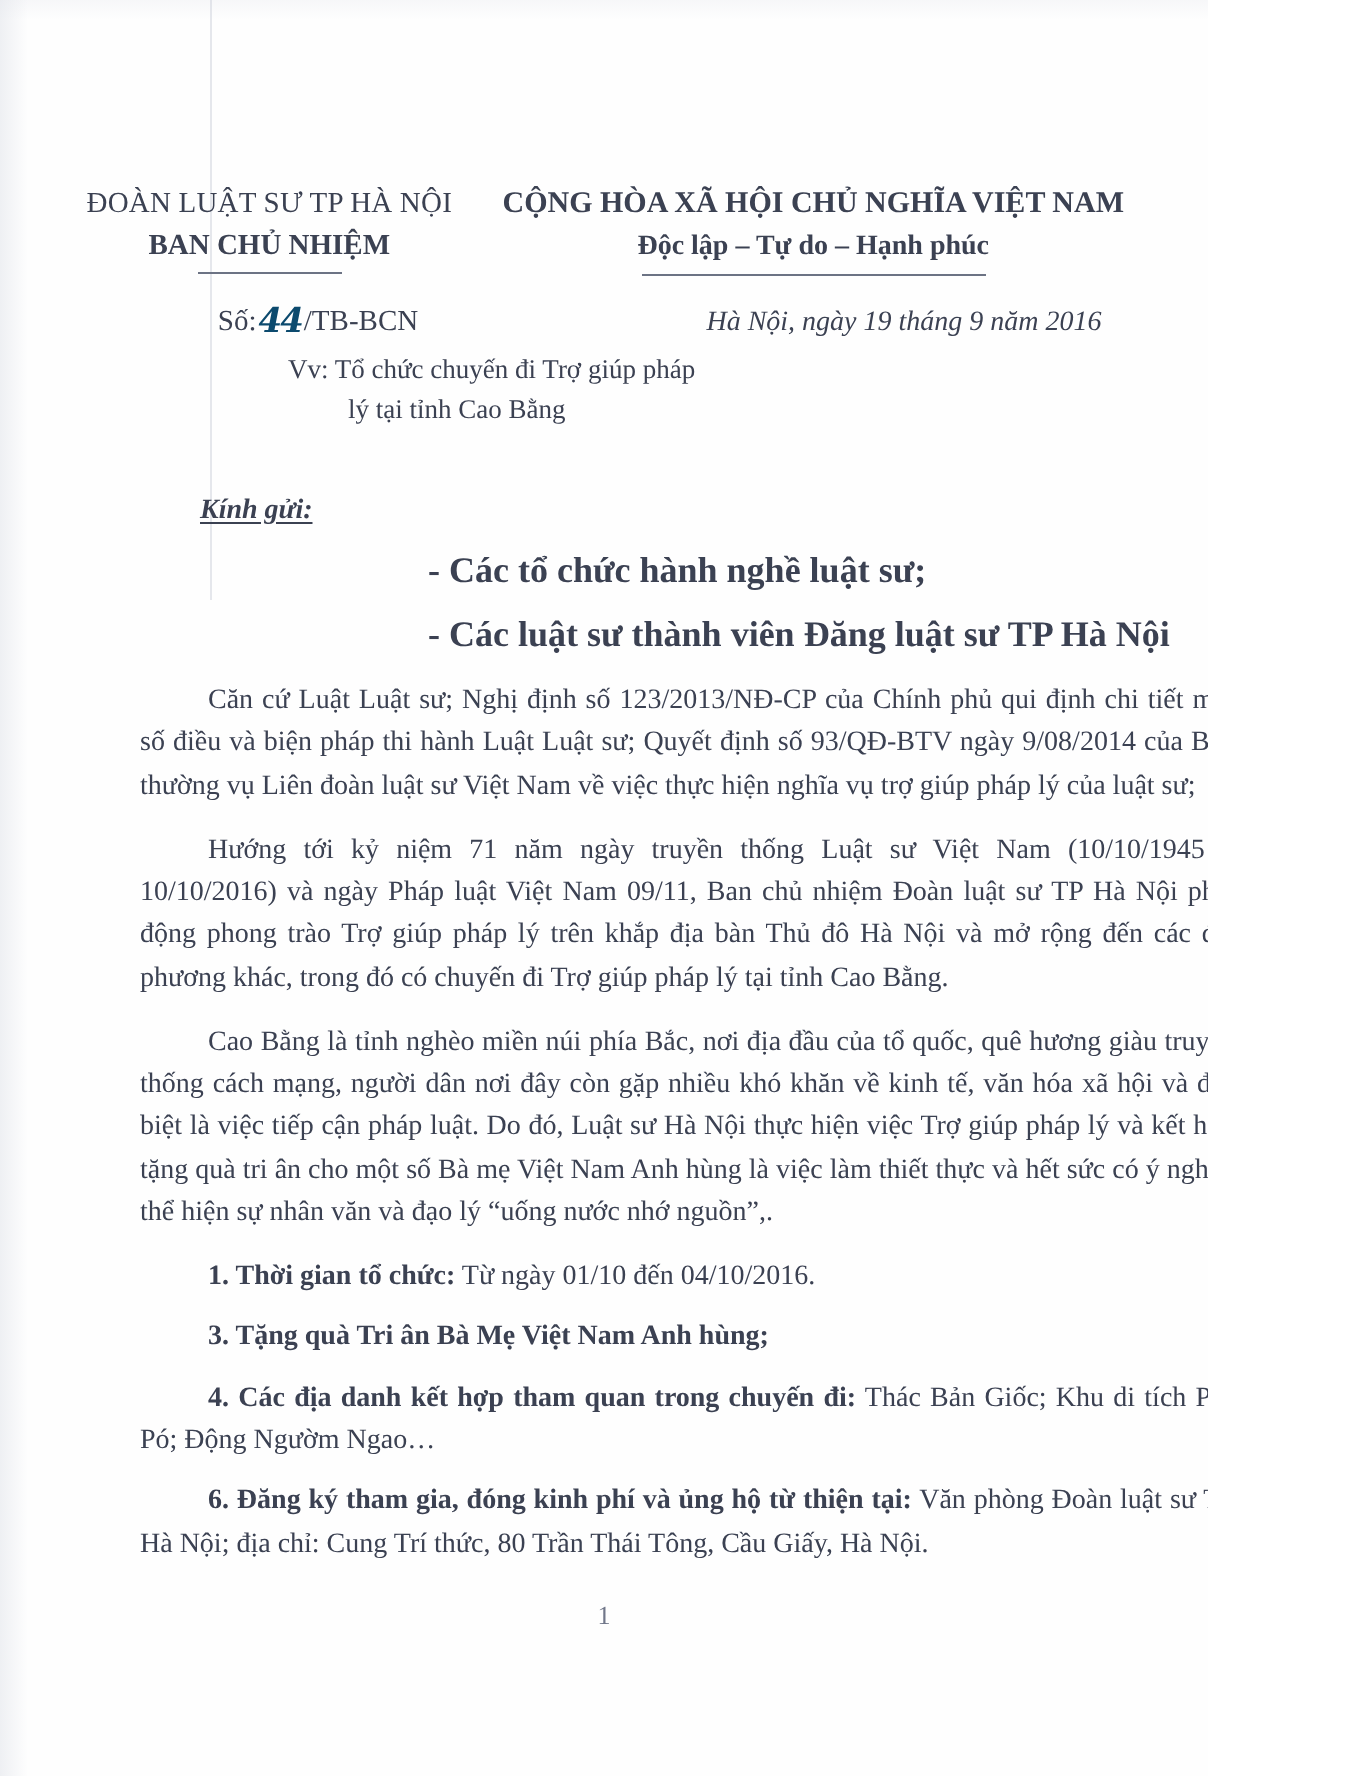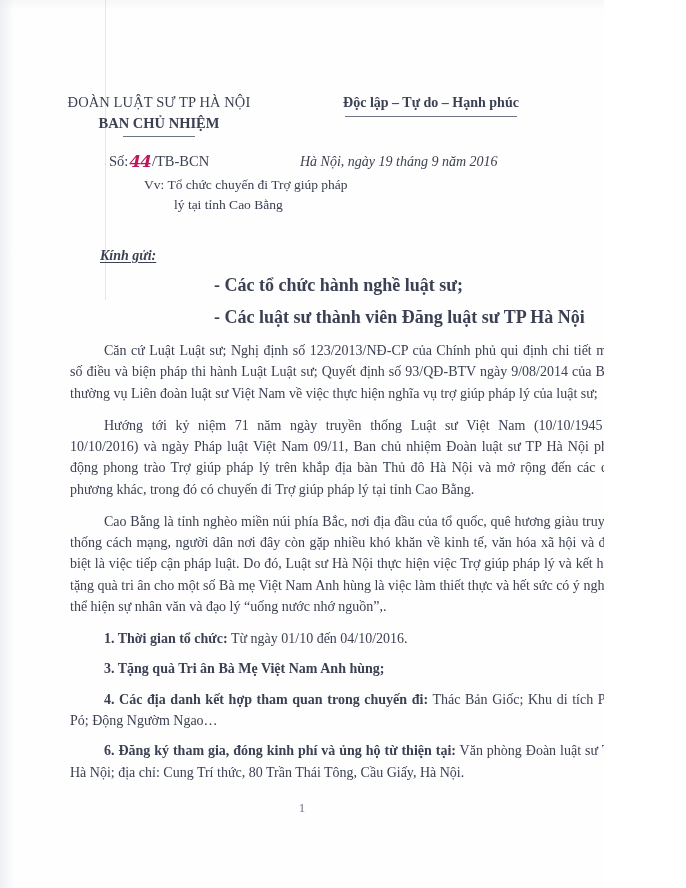--- a/index.html
+++ b/index.html
@@ -108,29 +108,30 @@
     padding-left: 18px;
     box-sizing: border-box;
     font-size: 14.5px;
     white-space: nowrap;
   }
   .handwritten {
     font-family: "DejaVu Serif", serif;
     font-style: italic;
     font-weight: bold;
     font-size: 17px;
-    color: #be185d;
+    color: #0c4a6e;
     letter-spacing: -1px;
     padding: 0 1px;
     position: relative;
     top: 1px;
     text-align: center;
   }
   .numrow-right {
     flex: 1;
+    text-align: center;
     box-sizing: border-box;
     font-size: 14px;
     font-style: italic;
   }
 
   
   .subject {
     position: absolute;
     top: 175px;
     left: 96px;
@@ -208,20 +209,21 @@
   <div class="scan-tint"></div>
   <div class="scan-line"></div>
 
   <div class="header">
     <div class="header-left">
       <div class="org-name">ĐOÀN LUẬT SƯ TP HÀ NỘI</div>
       <div class="org-dept">BAN CHỦ NHIỆM</div>
       <div class="rule-short"></div>
     </div>
     <div class="header-right">
+      <div class="nation-name">CỘNG HÒA XÃ HỘI CHỦ NGHĨA VIỆT NAM</div>
       <div class="nation-motto">Độc lập – Tự do – Hạnh phúc</div>
       <div class="rule-medium"></div>
     </div>
   </div>
 
   <div class="numrow">
     <div class="numrow-left">
       <span>Số:</span><span class="handwritten">44</span><span>/TB-BCN</span>
     </div>
     <div class="numrow-right">Hà Nội, ngày 19 tháng 9 năm 2016</div>

